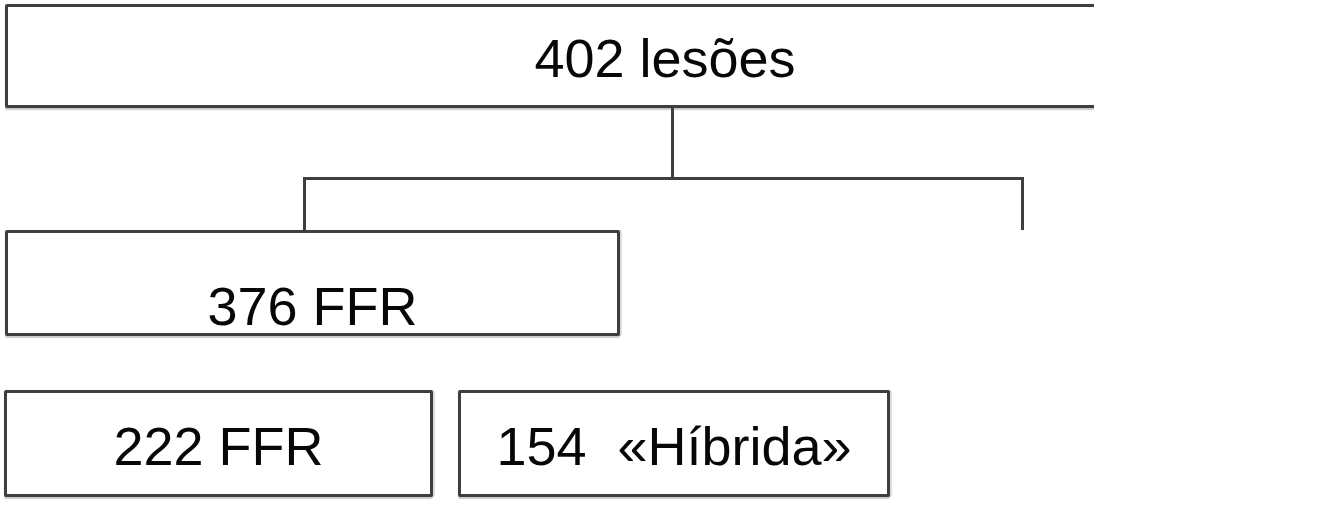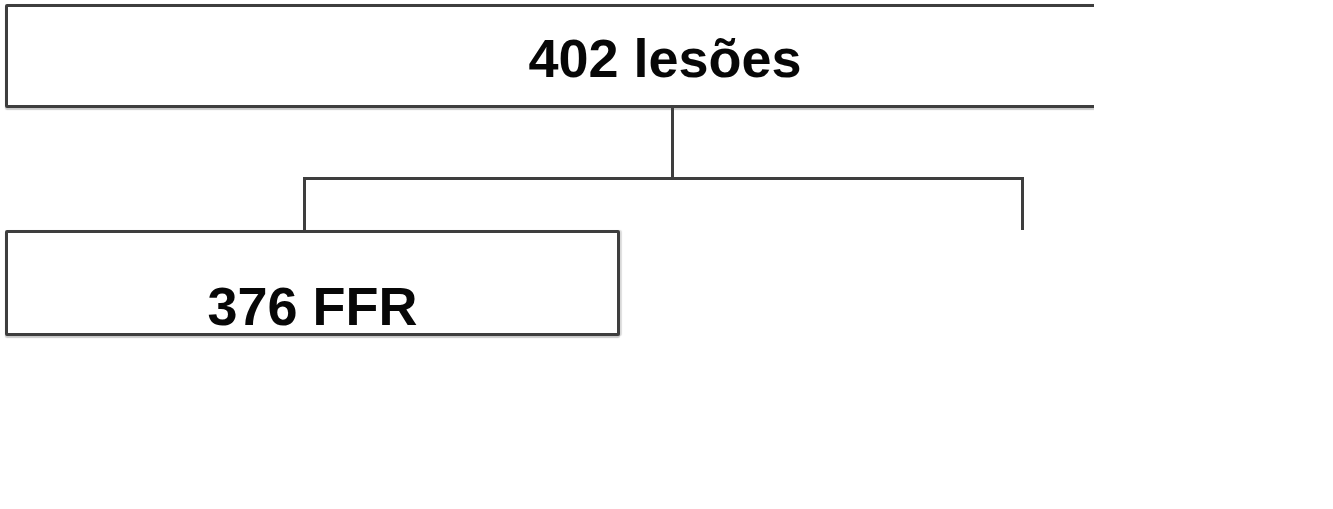--- a/index.html
+++ b/index.html
@@ -13,21 +13,20 @@
     background: var(--background);
   }
   .stage {
     position: relative;
     width: 1094px;
     height: 509px;
     background: var(--background);
     font-family: "Liberation Sans", "DejaVu Sans", sans-serif;
     color: var(--text);
     overflow: hidden;
-    font-weight: bold;
   }
   .node {
     position: absolute;
     border: 3px solid var(--border);
     background: var(--background);
     display: flex;
     align-items: center;
     justify-content: center;
     font-size: 54px;
     line-height: 1;
@@ -70,14 +69,20 @@
   <div class="connector conn-branch-right"></div>
 
   <div class="node node-root">
     <span class="label">402 lesões</span>
   </div>
 
   <div class="node node-ffr">
     <span class="label">376 FFR</span>
   </div>
 
+  <div class="node node-ffr2">
+    <span class="label">222 FFR</span>
+  </div>
+  <div class="node node-hybrid">
+    <span class="label">154 «Híbrida»</span>
+  </div>
 
 </div>
 
 </body></html>

